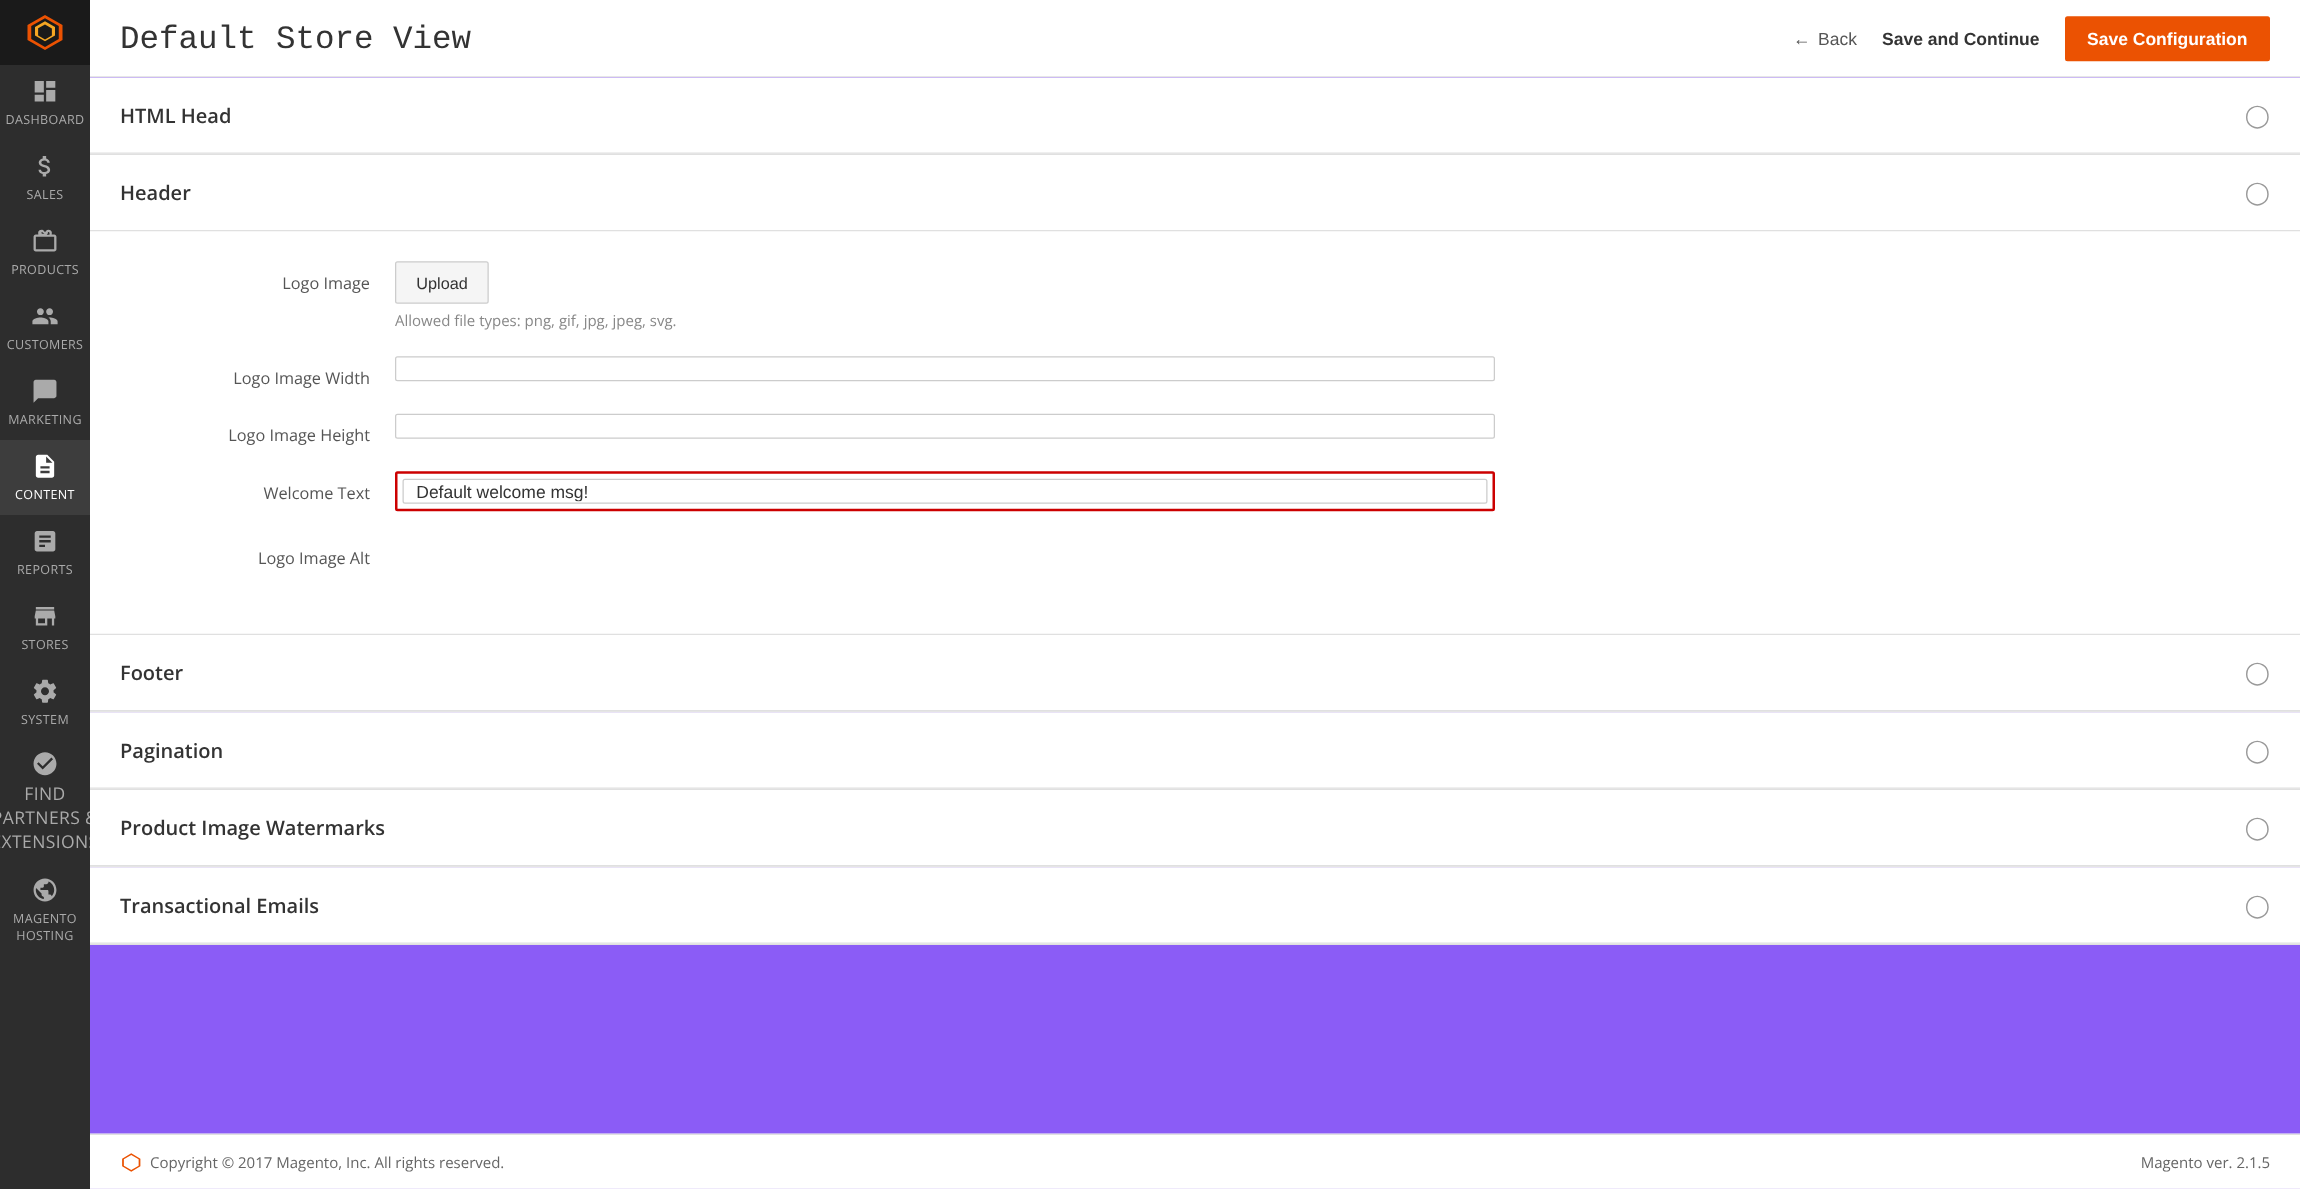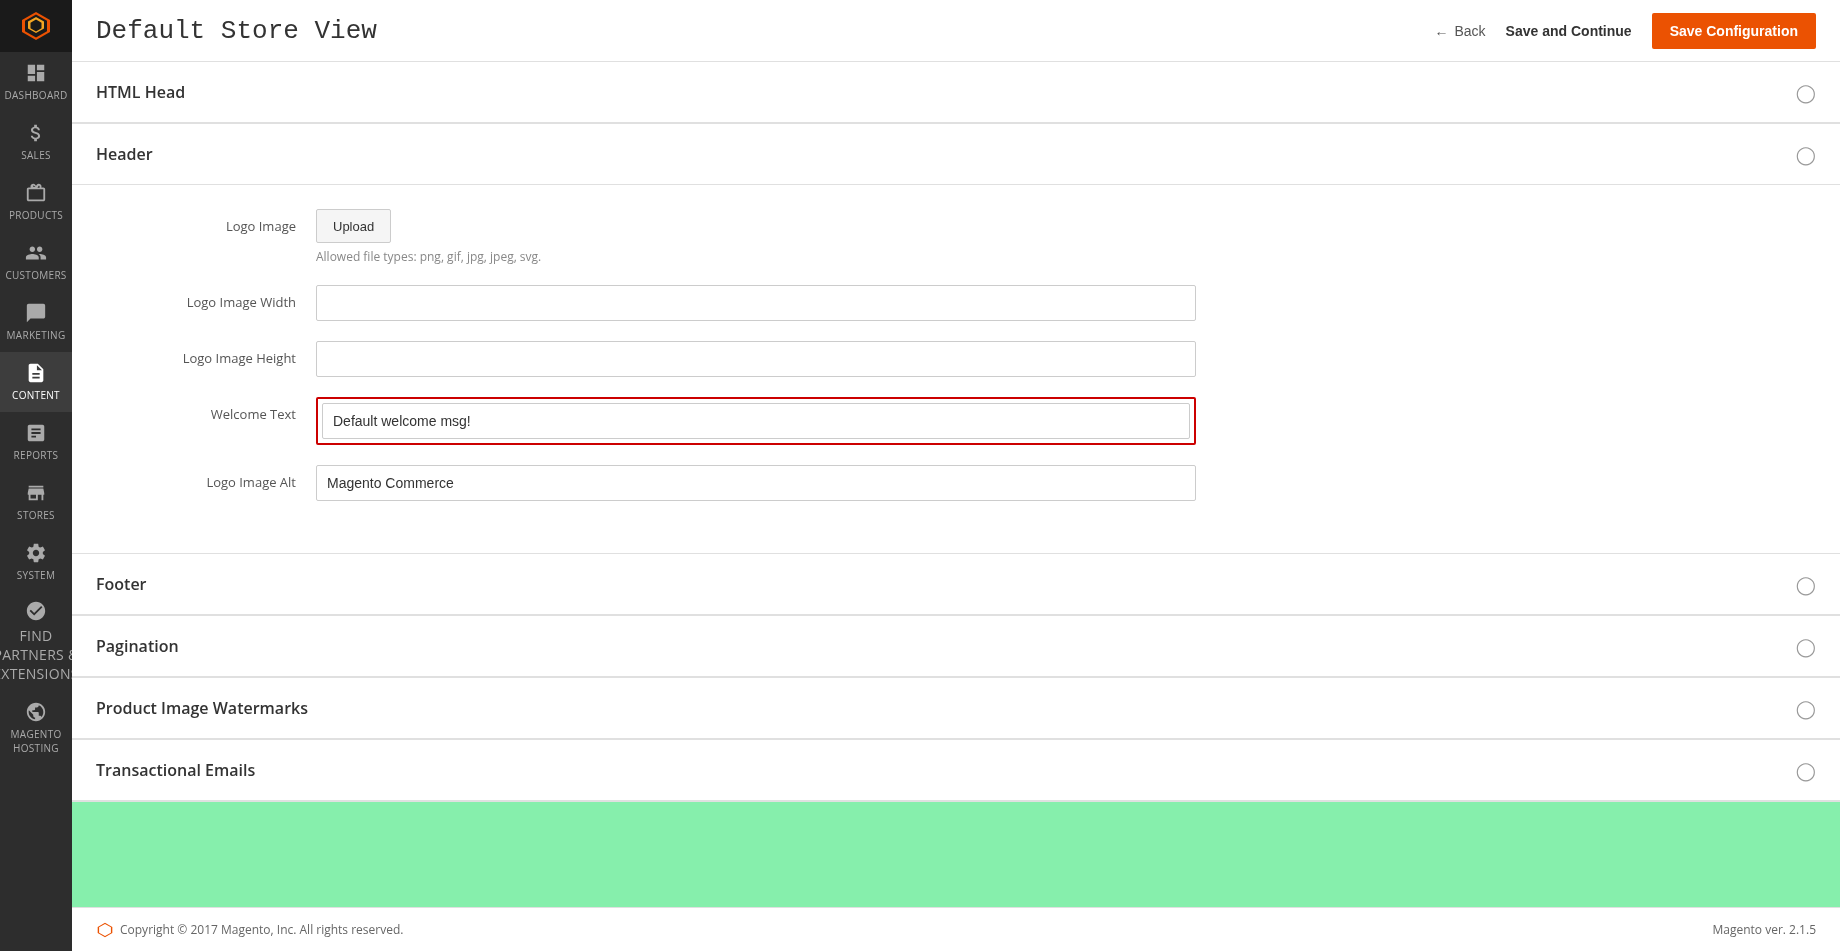--- a/index.html
+++ b/index.html
@@ -99,21 +99,21 @@
       font-size: 14px;
       font-weight: 600;
       cursor: pointer;
       border-radius: 2px;
     }
 
     
     .content-area {
       flex: 1;
       overflow-y: auto;
-      background: #86efac;
+      background: #8b5cf6;
       padding: 0;
     }
 
     
     .section-block {
       background: #fff;
       border-bottom: 1px solid #e0e0e0;
       margin-bottom: 0;
     }
     .section-header {
@@ -148,21 +148,21 @@
       font-size: 13px;
       color: #555;
       text-align: right;
       padding-right: 20px;
     }
     .form-control-wrap {
       flex: 1;
     }
     .form-input {
       width: 100%;
-      height: 36px;
+      height: 20px;
       border: 1px solid #ccc;
       border-radius: 2px;
       padding: 0 10px;
       font-size: 14px;
       color: #333;
       background: #fff;
     }
     .btn-upload {
       background: #f5f5f5;
       border: 1px solid #ccc;
@@ -349,23 +349,20 @@
           <label class="form-label">Welcome Text</label>
           <div class="form-control-wrap">
             <div class="welcome-text-wrapper">
               <input type="text" class="form-input" value="Default welcome msg!" style="">
             </div>
           </div>
         </div>
 
         <div class="form-row">
           <label class="form-label">Logo Image Alt</label>
-          <div class="form-control-wrap">
-            <input type="text" class="form-input" value="Magento Commerce" style="">
-          </div>
         </div>
 
       </div>
     </div>
 
     <div class="section-block section-collapsed">
       <div class="section-header">
         <span class="section-title">Footer</span>
         <span class="section-toggle">◯</span>
       </div>

